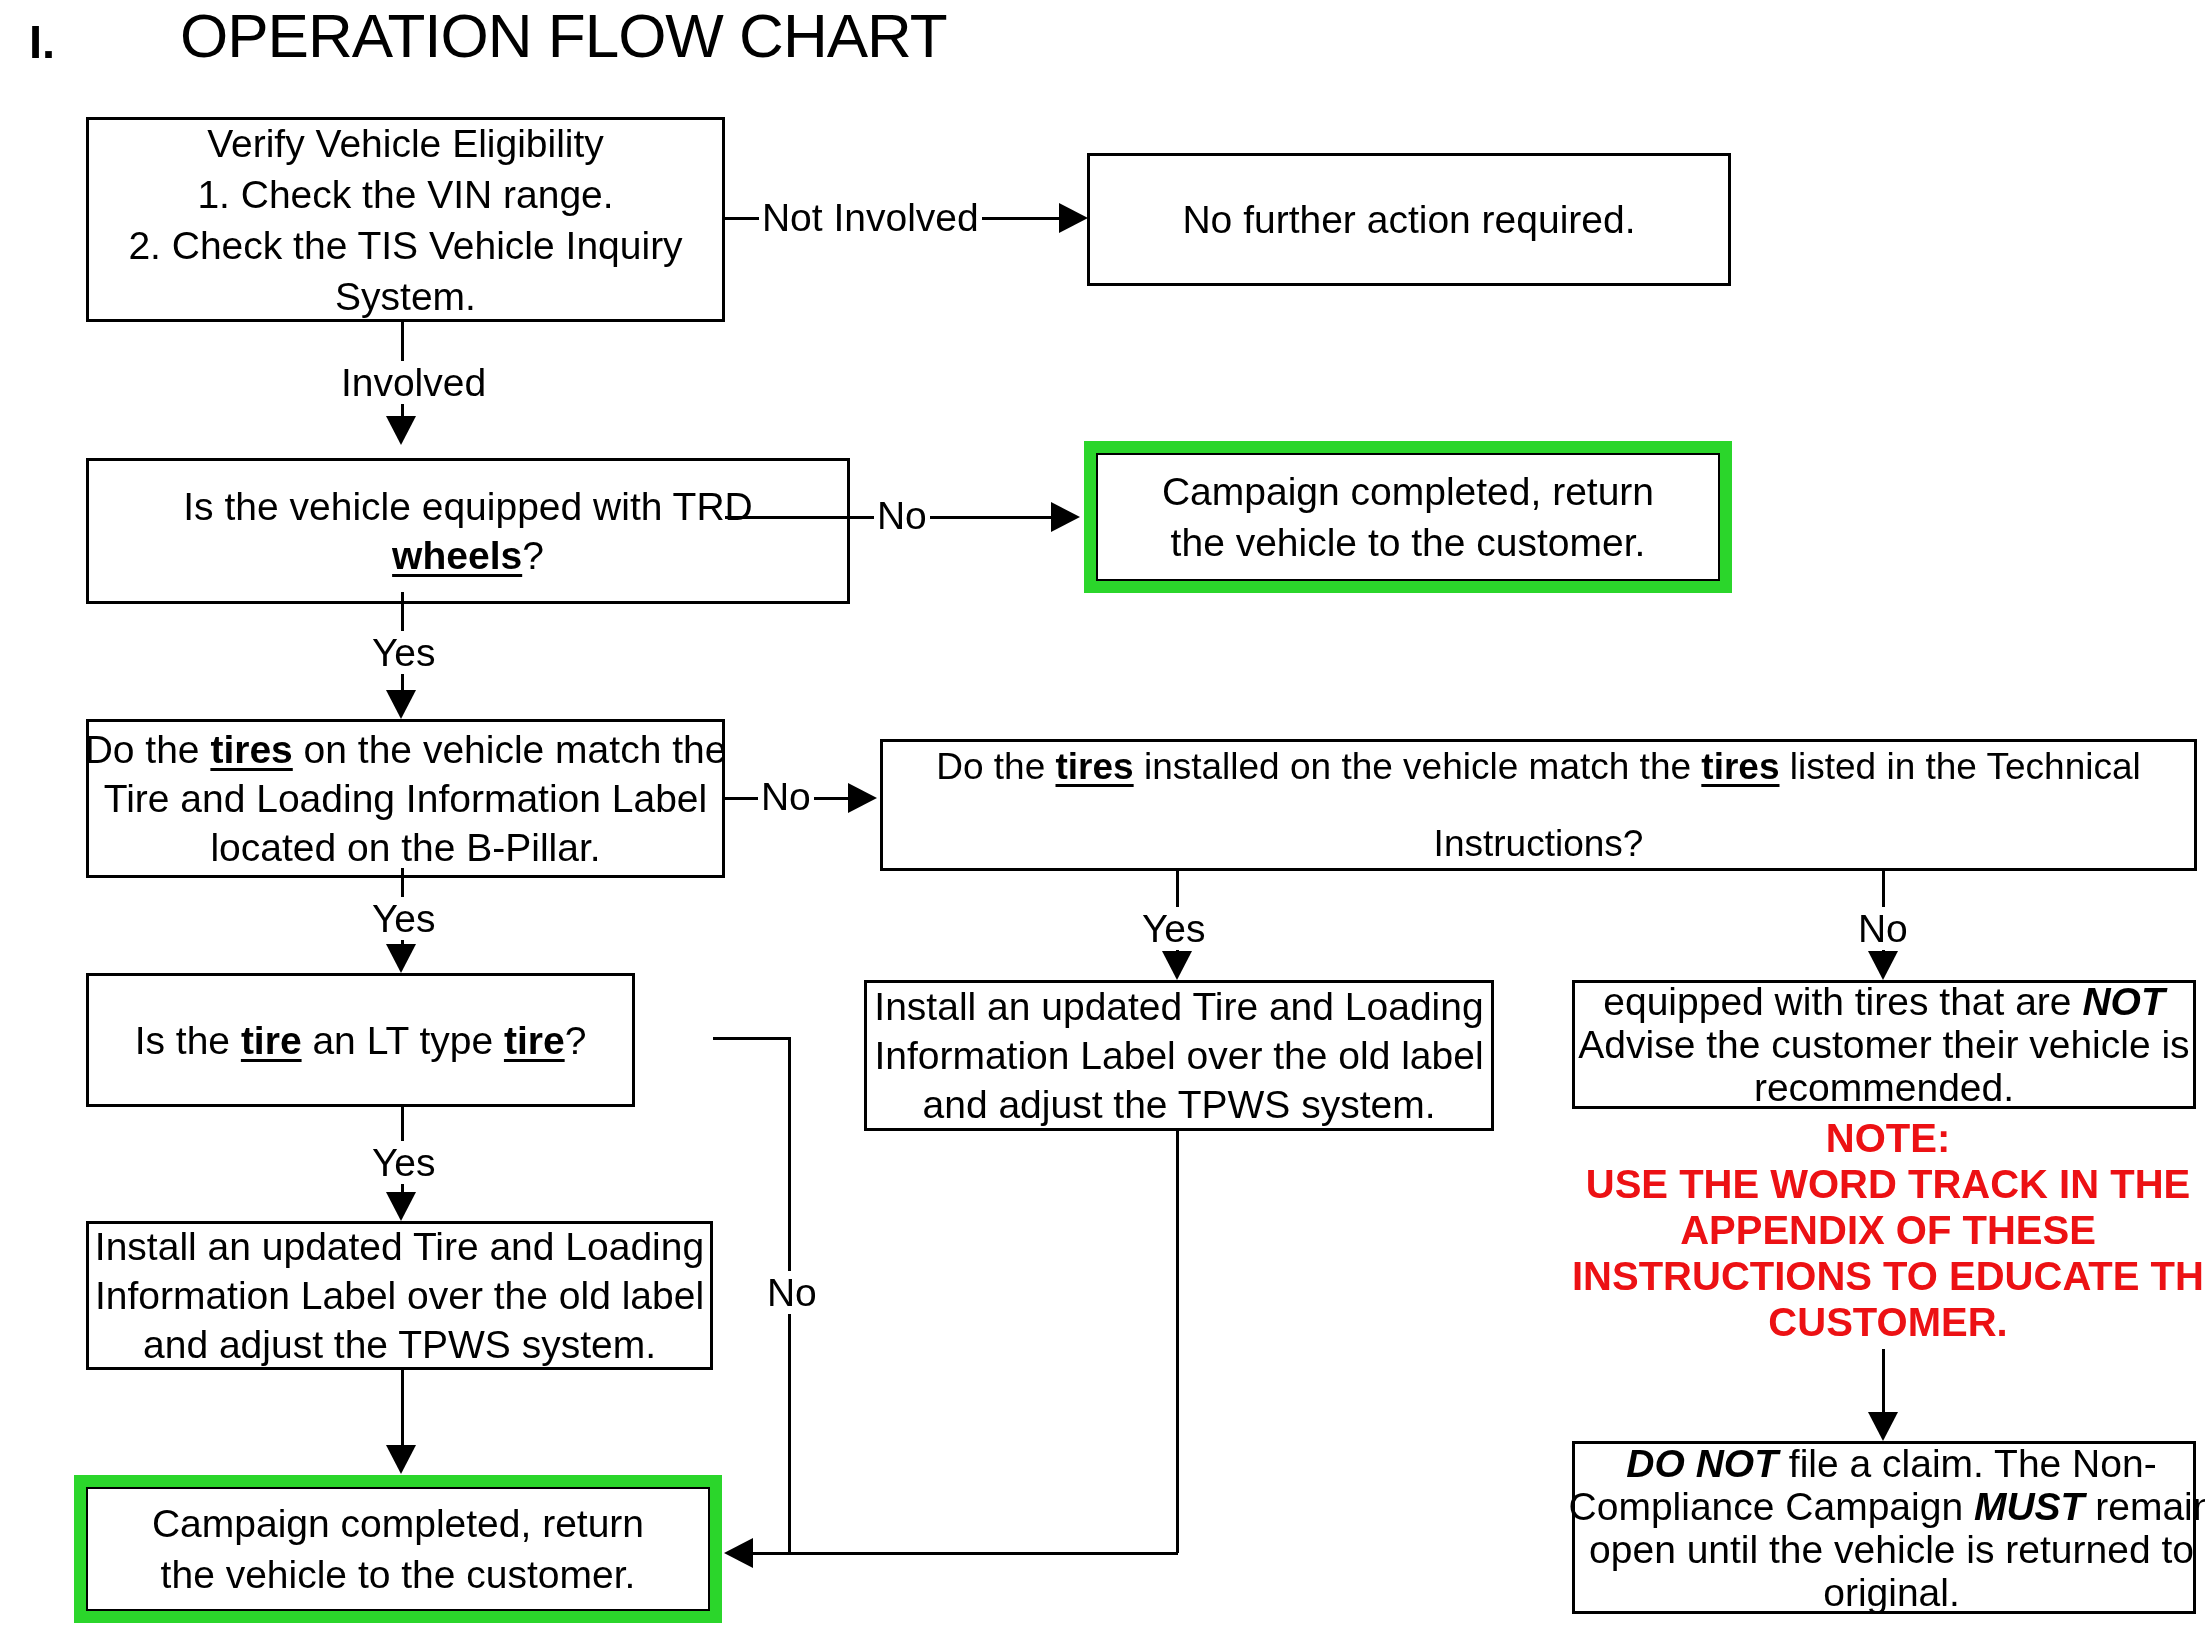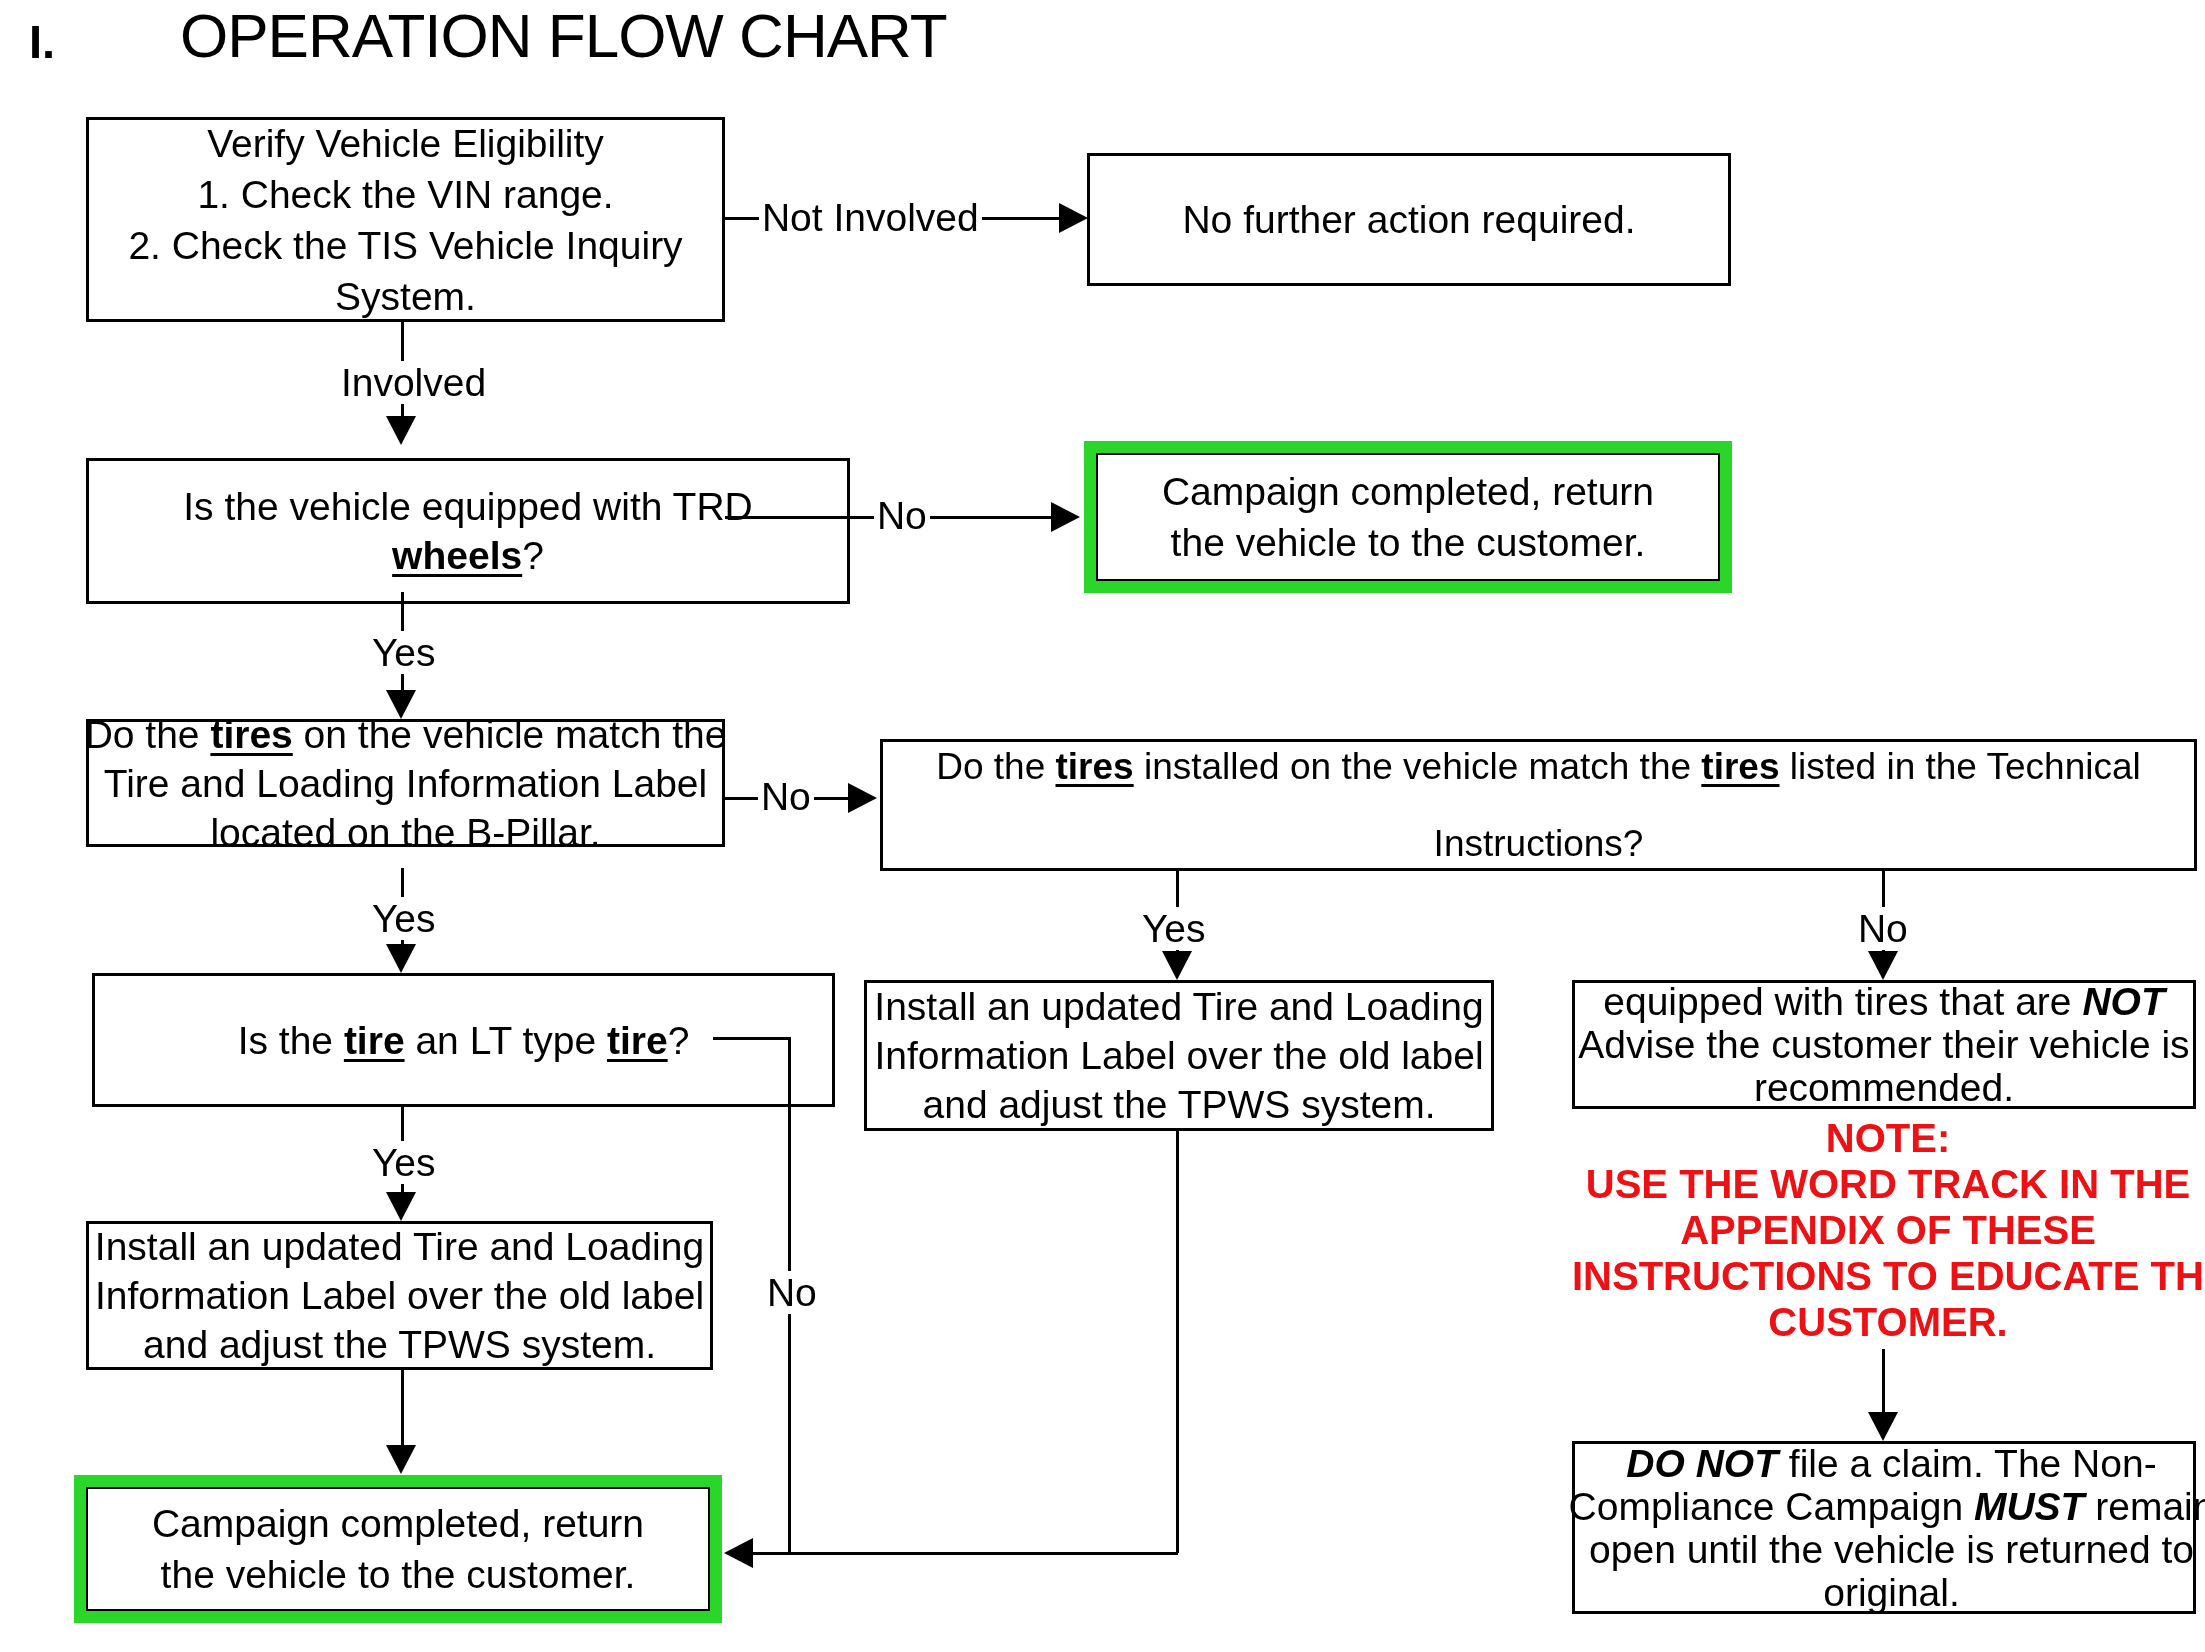--- a/index.html
+++ b/index.html
@@ -94,21 +94,21 @@
       <div class="tline"><span class="u">wheels</span><span>?</span></div>
     </div>
 
   <div class="greenbox" style="left:1084px; top:441px; width:648px; height:152px;">
     <div class="inner">
         <div class="tline"><span>Campaign completed, return</span></div>
         <div class="tline"><span>the vehicle to the customer.</span></div>
       </div>
   </div>
 
-  <div class="fbox" style="left:86px; top:719px; width:639px; height:128px;">
+  <div class="fbox" style="left:86px; top:719px; width:639px; height:159px;">
       <div class="tline"><span>Do the </span><span class="u">tires</span><span> on the vehicle match the</span></div>
       <div class="tline"><span>Tire and Loading Information Label</span></div>
       <div class="tline"><span>located on the B-Pillar.</span></div>
     </div>
 
   <div class="fbox" id="box-f" style="left:880px; top:739px; width:1317px; height:132px;">
       <div class="tline"><span>Do the </span><span class="u">tires</span><span> installed on the vehicle match the </span><span class="u">tires</span><span> listed in the Technical</span></div>
       <div class="tline"><span>Instructions?</span></div>
     </div>
 
@@ -132,21 +132,21 @@
       <div class="tline"><span>CUSTOMER.</span></div>
     </div>
 
   <div class="fbox" id="box-i" style="left:1572px; top:1441px; width:624px; height:173px;padding-left:15px;">
       <div class="tline"><span class="bi">DO NOT</span><span> file a claim. The Non-</span></div>
       <div class="tline"><span>Compliance Campaign </span><span class="bi">MUST</span><span> remain</span></div>
       <div class="tline"><span>open until the vehicle is returned to</span></div>
       <div class="tline"><span>original.</span></div>
     </div>
 
-  <div class="fbox" style="left:92px; top:973px; width:743px; height:134px;">
+  <div class="fbox" style="left:86px; top:973px; width:549px; height:134px;">
       <div class="tline"><span>Is the </span><span class="u">tire</span><span> an LT type </span><span class="u">tire</span><span>?</span></div>
     </div>
 
   <div class="fbox" style="left:86px; top:1221px; width:627px; height:149px;">
       <div class="tline"><span>Install an updated Tire and Loading</span></div>
       <div class="tline"><span>Information Label over the old label</span></div>
       <div class="tline"><span>and adjust the TPWS system.</span></div>
     </div>
 
   <div class="greenbox" style="left:74px; top:1475px; width:648px; height:148px;">

